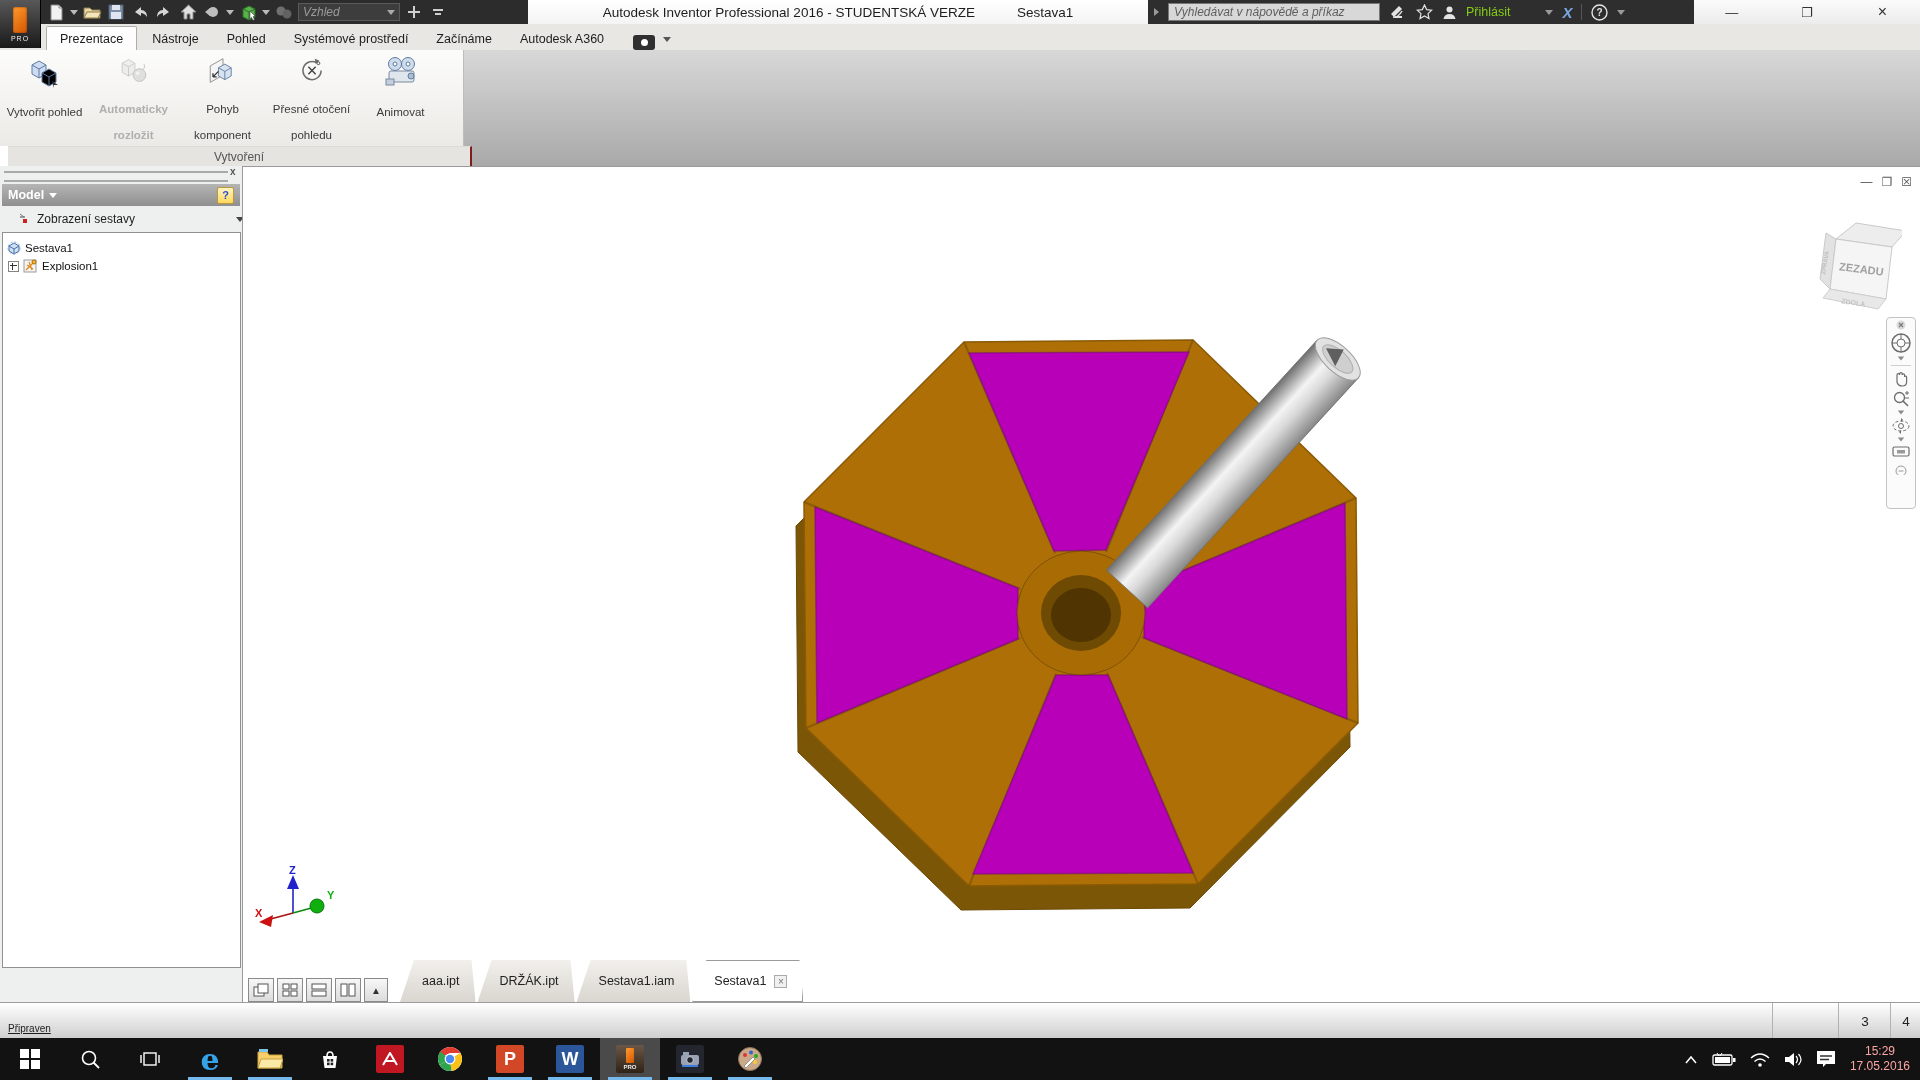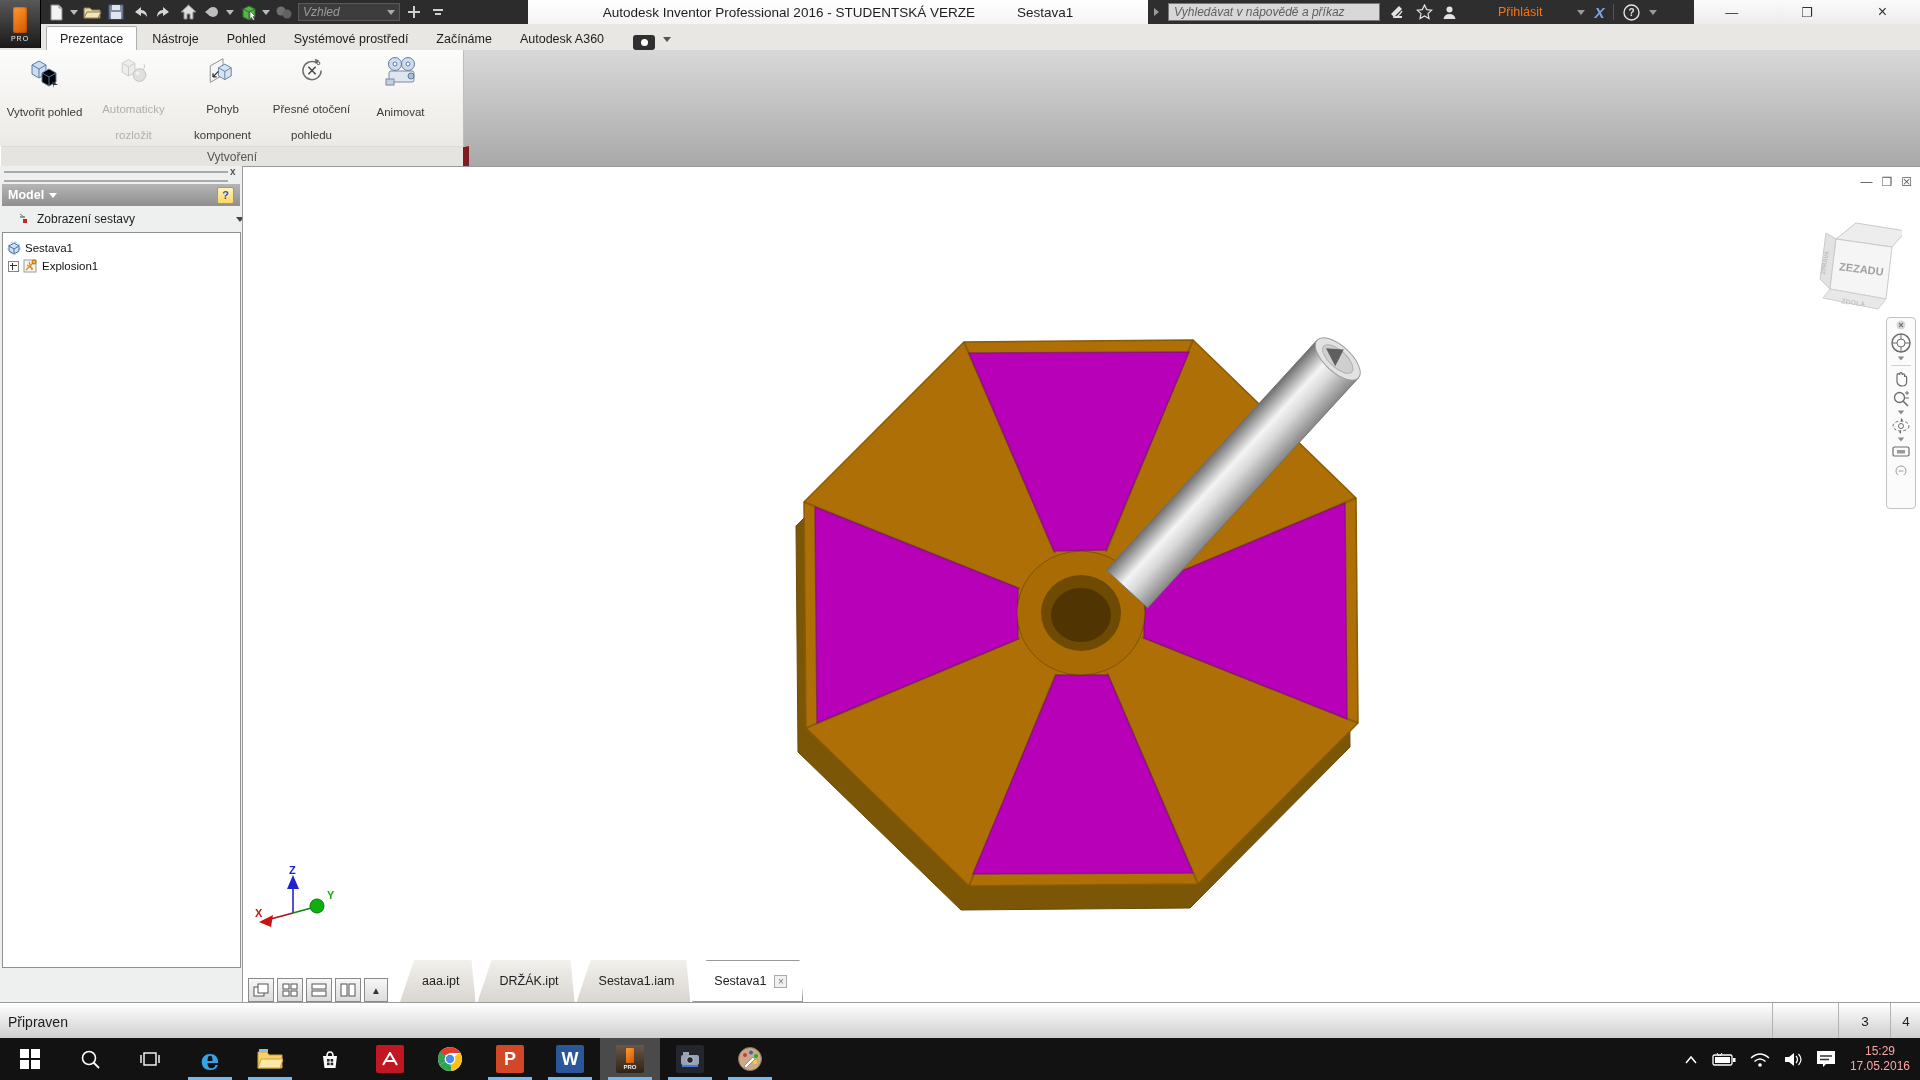--- a/index.html
+++ b/index.html
@@ -26,38 +26,38 @@
   .qat .qi{width:20px;height:18px;display:flex;align-items:center;justify-content:center;color:#cfcfcf;}
   .qat svg{display:block;}
   #vzhled-combo{width:102px;height:18px;background:#3d3d3d;border:1px solid #5a5a5a;color:#9b9b9b;
                 font-style:italic;font-size:12px;display:flex;align-items:center;justify-content:space-between;
                 padding:0 4px;box-sizing:border-box;}
   #search-box{width:212px;height:18px;background:#d8d8d8;border:1px solid #777;color:#5f5f5f;
               font-style:italic;font-size:12px;display:flex;align-items:center;padding:0 5px;box-sizing:border-box;
               white-space:nowrap;overflow:hidden;}
   .tb-ic{color:#e3e3e3;display:flex;align-items:center;justify-content:center;}
   #x-icon{color:#7aa7e0;font-weight:bold;font-style:italic;font-size:15px;}
-  #signin-label{font-size:12.5px;color:#f97316;margin-left:32px;}
+  #signin-label{font-size:12.5px;color:#84cc16;}
 
   
   #tabrow{left:0;top:24px;width:1920px;height:26px;background:#e9e7e4;border-bottom:1px solid #d0cecb;}
   #tabs{position:absolute;left:46px;top:2px;height:24px;display:flex;align-items:flex-end;gap:2px;}
   .rtab{height:22px;padding:0 13px;display:flex;align-items:center;font-size:12.5px;color:#1d1d1d;}
   .rtab.active{background:#fdfdfd;border:1px solid #aeaeae;border-bottom:none;height:23px;border-radius:2px 2px 0 0;}
   #yt-icon{width:22px;height:15px;background:#303030;border-radius:3px;margin-left:14px;display:flex;align-items:center;justify-content:center;}
   #yt-icon .dot{width:7px;height:7px;background:#fff;border-radius:50%;}
 
   
   #ribbonLeft{left:0;top:50px;width:463px;height:96px;background:linear-gradient(#fcfcfb,#eceae6);display:flex;align-items:flex-start;}
   #ribbonRight{left:463px;top:50px;width:1457px;height:116px;background:linear-gradient(#d8d8d8,#a9a9a9);border-left:1px solid #bdbdbd;}
   .rbtn{width:89px;height:92px;display:flex;flex-direction:column;align-items:center;padding-top:5px;box-sizing:border-box;gap:1px;}
   .rbtn .ric{width:34px;height:34px;margin-bottom:4px;}
   .rbtn .l{font-size:11.5px;color:#3a3a3a;line-height:13px;text-align:center;white-space:nowrap;margin-top:12px;}
-  .rbtn.disabled .l{color:#b0afae;}
-  #groupbar{left:1px;top:146px;width:462px;height:20px;background:#e6e4e0;border-right:6px solid #7f1d1d;border-top:1px solid #dddbd7;
+  .rbtn.disabled .l{color:#b0afae;font-weight:bold;}
+  #groupbar{left:8px;top:146px;width:462px;height:20px;background:#e6e4e0;border-right:2px solid #7f1d1d;border-top:1px solid #dddbd7;
             display:flex;align-items:center;justify-content:center;font-size:12px;color:#555;}
 
   
   #browser{left:0;top:166px;width:242px;height:836px;background:#eef0ef;}
   #b-handle{left:4px;top:5px;width:224px;height:7px;border-top:2px solid #a9a9a9;border-bottom:2px solid #a9a9a9;}
   #b-close{left:230px;top:0px;font-size:10px;color:#555;font-weight:bold;}
   #b-header{left:2px;top:18px;width:238px;height:22px;background:linear-gradient(#b5b5b5,#8f8f8f);
             display:flex;align-items:center;padding:0 6px;box-sizing:border-box;color:#fff;font-weight:bold;font-size:12.5px;gap:5px;}
   #b-help{margin-left:auto;width:15px;height:15px;background:linear-gradient(#fff3c2,#ffd75e);border:1px solid #b89a3a;border-radius:2px;
           color:#2a4fd0;font-size:11px;font-weight:bold;display:flex;align-items:center;justify-content:center;}
@@ -92,21 +92,21 @@
   .up-btn{width:24px;height:24px;background:linear-gradient(#f7f7f7,#dcdcdc);border:1px solid #8a8a8a;box-sizing:border-box;
           display:flex;align-items:center;justify-content:center;color:#333;font-size:10px;margin-right:10px;}
   .dtab{height:42px;display:flex;align-items:center;justify-content:center;font-size:12.5px;color:#222;
         background:linear-gradient(#f2f0ec,#d9d6d0);padding:0 16px 0 22px;
         clip-path:polygon(14px 0,calc(100% - 4px) 0,100% 100%,0 100%);}
   .dtab.active{background:#fff;box-shadow:inset 0 0 0 1px #9a9a9a;gap:8px;}
   .dtab .x{font-size:10px;color:#777;border:1px solid #aaa;width:11px;height:11px;line-height:11px;text-align:center;background:#f0f0f0;}
 
   
   #statusbar{left:0;top:1002px;width:1920px;height:36px;background:linear-gradient(#ffffff,#cfcfcf);border-top:1px solid #9c9c9c;box-sizing:border-box;}
-  #status-msg{left:8px;top:11px;font-size:14px;color:#1c1c1c;}
+  #status-msg{left:8px;top:20px;font-size:10px;color:#1c1c1c;text-decoration:underline;}
   .scell{top:0;height:36px;border-left:1px solid #b2b2b2;display:flex;align-items:center;justify-content:center;font-size:13.5px;color:#222;position:absolute;}
 
   
   #taskbar{left:0;top:1038px;width:1920px;height:42px;background:#121212;display:flex;align-items:stretch;}
   .tbtn{width:60px;height:42px;display:flex;align-items:center;justify-content:center;position:relative;}
   .tbtn.running:after{content:"";position:absolute;bottom:0;left:8px;right:8px;height:3px;background:#76b9ed;}
   .tbtn.active{background:#4a4a4a;}
   .tile{width:28px;height:28px;border-radius:2px;display:flex;align-items:center;justify-content:center;font-weight:bold;color:#fff;}
   #tray{margin-left:auto;display:flex;align-items:center;gap:14px;padding-right:10px;color:#fff;}
   #clock{text-align:center;font-size:12px;line-height:15px;color:#fca5a5;}

